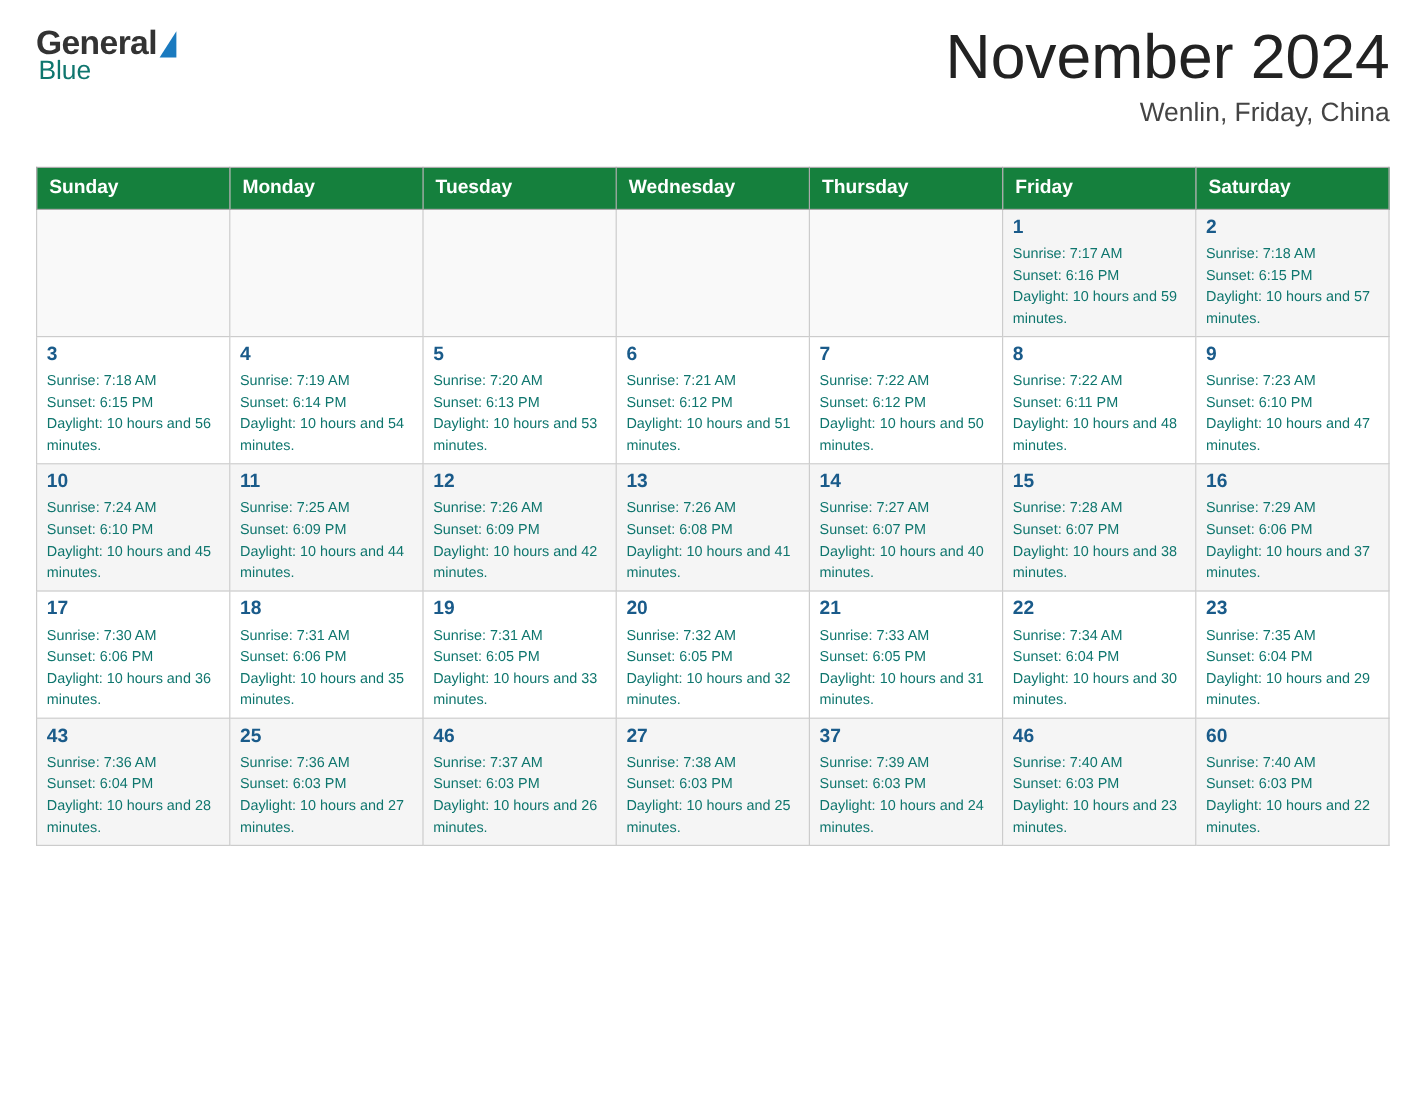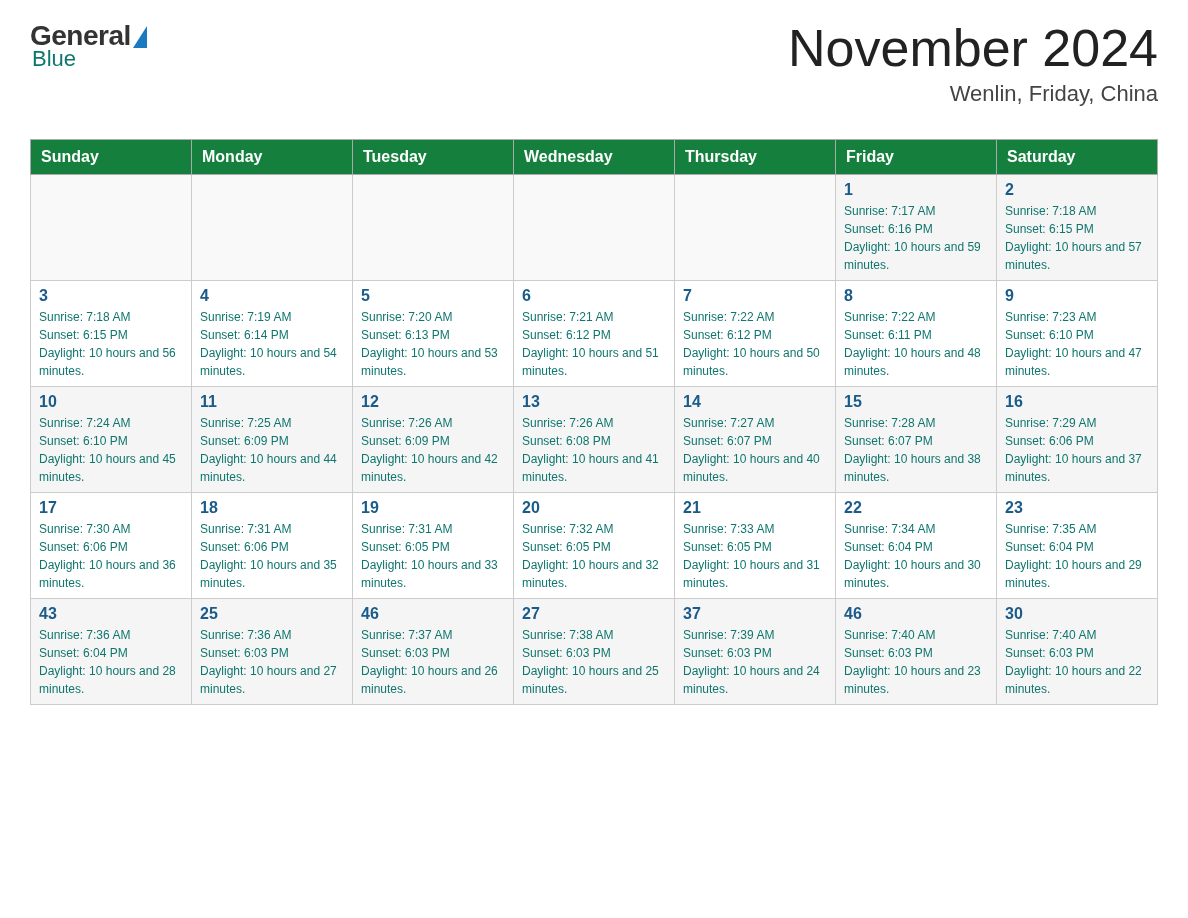--- a/index.html
+++ b/index.html
@@ -260,18 +260,18 @@
         </td>
         <td>
           <span class="day-number">37</span>
           <div class="day-info">Sunrise: 7:39 AM<br>Sunset: 6:03 PM<br>Daylight: 10 hours and 24 minutes.</div>
         </td>
         <td>
           <span class="day-number">46</span>
           <div class="day-info">Sunrise: 7:40 AM<br>Sunset: 6:03 PM<br>Daylight: 10 hours and 23 minutes.</div>
         </td>
         <td>
-          <span class="day-number">30</span>
+          <span class="day-number">60</span>
           <div class="day-info">Sunrise: 7:40 AM<br>Sunset: 6:03 PM<br>Daylight: 10 hours and 22 minutes.</div>
         </td>
       </tr>
     </tbody>
 </table>
 
 </body></html>

